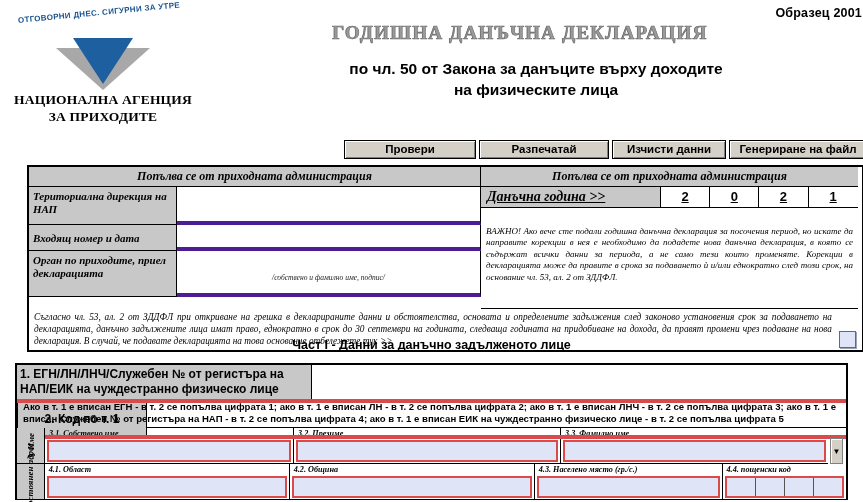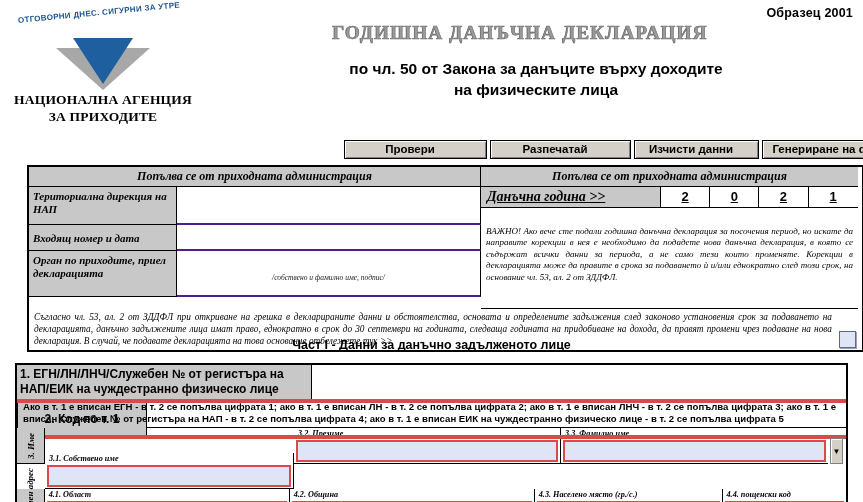--- a/index.html
+++ b/index.html
@@ -21,21 +21,21 @@
     height: 502px;
   }
 
   
   .header {
     position: relative;
     height: 134px;
   }
   .obrazec {
     position: absolute;
-    right: 10px;
+    right: 1px;
     top: 6px;
     font-size: 12.5px;
     font-weight: bold;
     letter-spacing: .2px;
     margin-left: 34px;
   }
 
   
   .logo-block {
     position: absolute;
@@ -130,21 +130,21 @@
     top: 140px;
     display: flex;
     gap: 3px;
   }
   .btn {
     background: #d4d0c8;
     border: 1px solid #000;
     box-shadow: inset 1px 1px 0 #ffffff, inset -1px -1px 0 #808080;
     font-size: 11.5px;
     font-weight: bold;
-    padding: 2px 11px 3px 0;
+    padding: 2px 0 3px 0;
     text-align: center;
     cursor: pointer;
     color: #000;
     font-family: "Liberation Sans", sans-serif;
   }
   .btn.b1 { width: 130px; }
   .btn.b2 { width: 128px; }
   .btn.b3 { width: 112px; }
   .btn.b4 { width: 136px; }
 
@@ -178,21 +178,21 @@
     font-weight: bold;
     font-size: 11px;
     padding: 3px 4px;
     font-family: "Liberation Serif", serif;
     line-height: 13px;
     box-sizing: border-box;
   }
   .inp {
     background: #ffffff;
     border-right: 1px solid #000;
-    border-bottom: 2px solid #4c1d95;
+    border-bottom: 4px solid #4c1d95;
     box-sizing: border-box;
   }
 
   .leftcol { width: 452px; }
   .rightcol { width: 377px; }
 
   .leftcol .labelcell { width: 148px; }
   .leftcol .fieldcell { width: 304px; }
 
   .sig-note {
@@ -508,21 +508,21 @@
         <div class="kod-arrow">▼</div>
       </div>
     </div>
 
     <div class="instr">Ако в т. 1 е вписан ЕГН - в т. 2 се попълва цифрата 1; ако в т. 1 е вписан ЛН  - в т. 2 се попълва цифрата 2; ако в т. 1 е вписан ЛНЧ  - в т. 2 се попълва цифрата 3; ако в т. 1 е вписан Служебен № от регистъра на НАП  - в т. 2 се попълва цифрата 4; ако в т. 1 е вписан ЕИК на чуждестранно физическо лице  - в т. 2 се попълва цифрата 5</div>
 
     <div class="r-sect">
       <div class="vlabel" style="height:36px;">
         <span>3. Име</span>
       </div>
-      <div class="subfield" style="width:249px;height:36px;margin-top:25px;">
+      <div class="subfield" style="width:249px;height:36px;">
         <div class="cap">3.1. Собствено име</div>
         <div class="box"></div>
       </div>
       <div class="subfield" style="width:267px;height:36px;">
         <div class="cap">3.2. Презиме</div>
         <div class="box"></div>
       </div>
       <div class="subfield" style="width:267px;height:36px;border-right:none;">
         <div class="cap">3.3. Фамилно име</div>
         <div class="box"></div>

